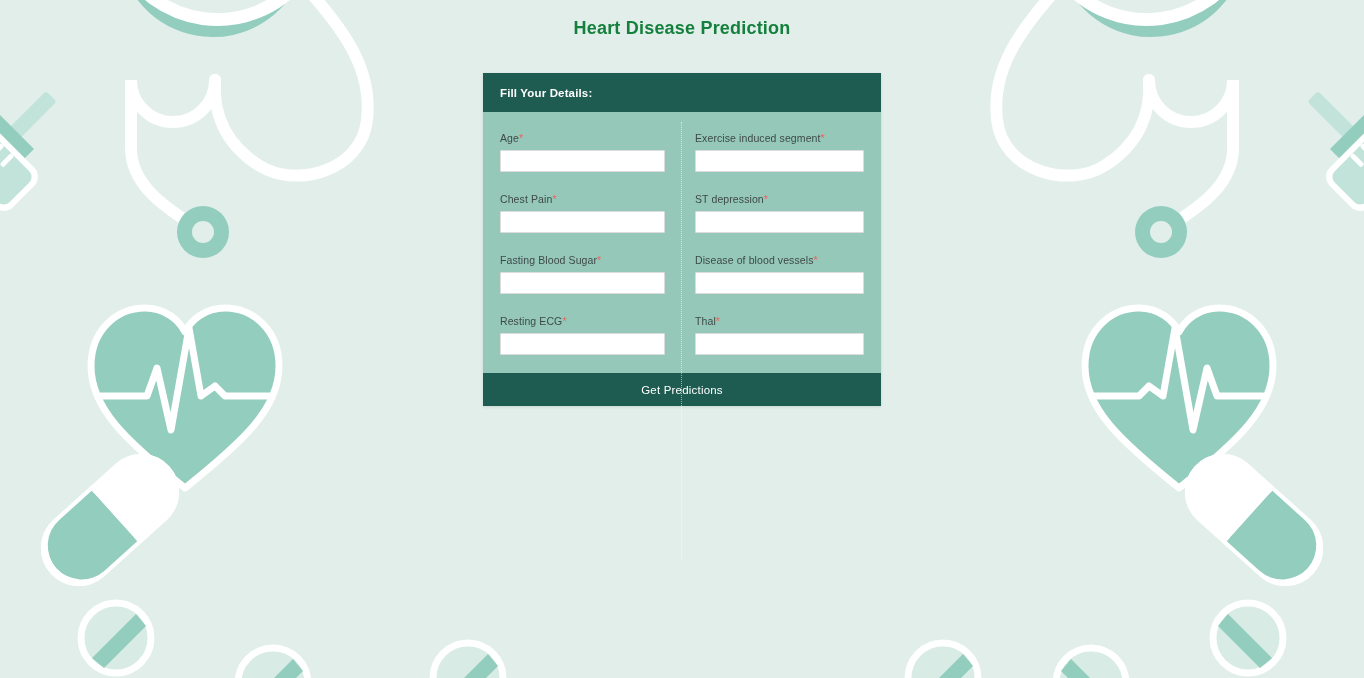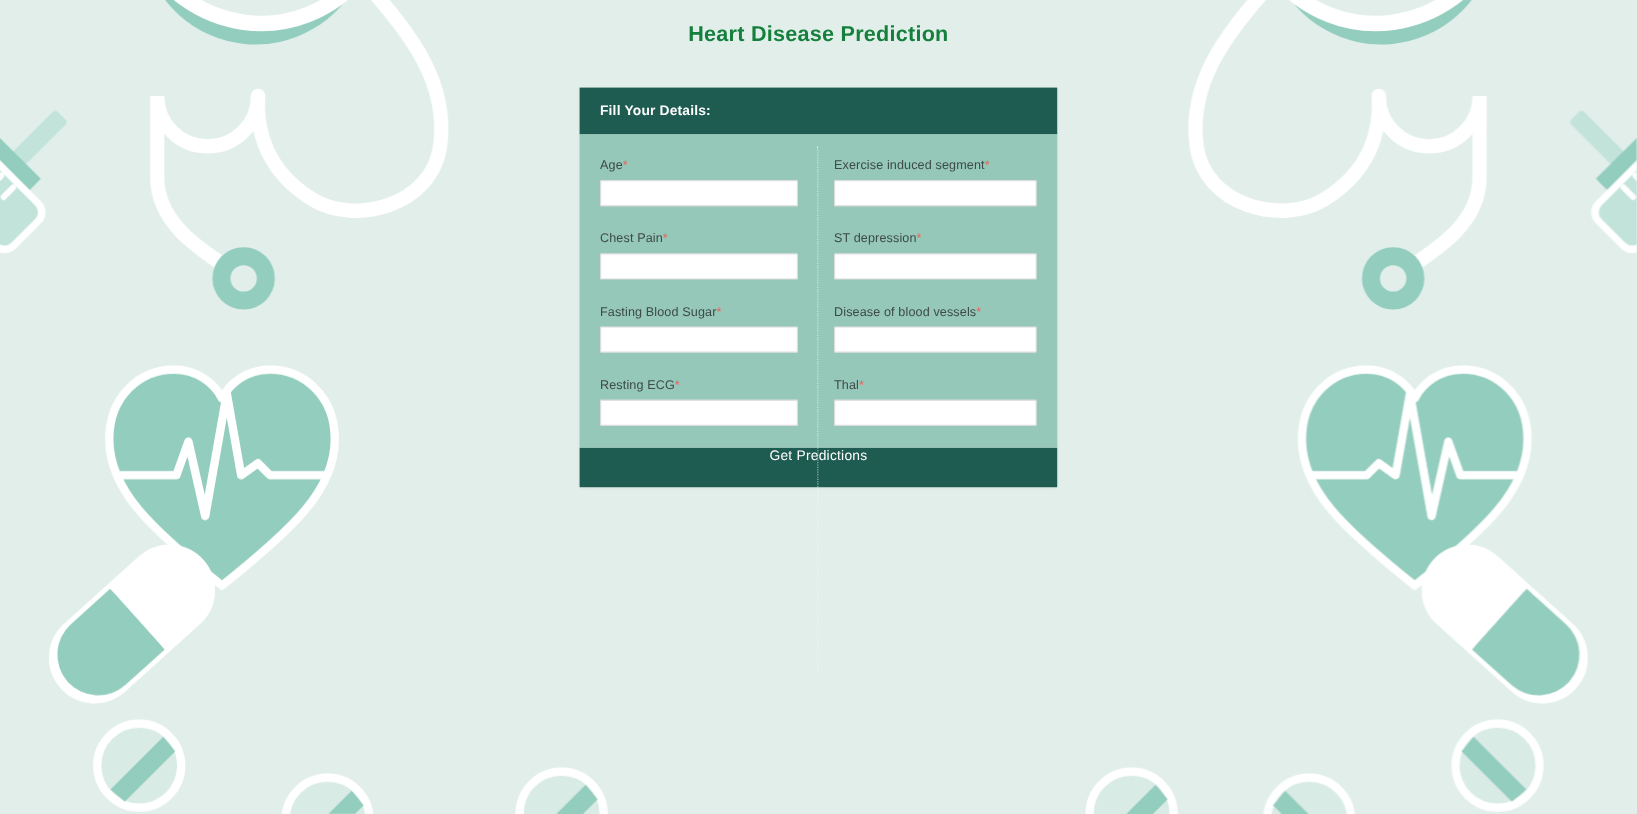--- a/index.html
+++ b/index.html
@@ -101,20 +101,21 @@
     font-family: "Liberation Sans", sans-serif;
     font-size: 11px;
     color: #333;
     padding: 0 5px;
     outline: none;
   }
   .card-footer {
     background: #1e5b51;
     height: 33px;
     display: flex;
+    align-items: center;
     justify-content: center;
     cursor: pointer;
     border: none;
     width: 100%;
     font-family: "Liberation Sans", sans-serif;
   }
   .card-footer-label {
     color: #ffffff;
     font-size: 11.5px;
     letter-spacing: .2px;

